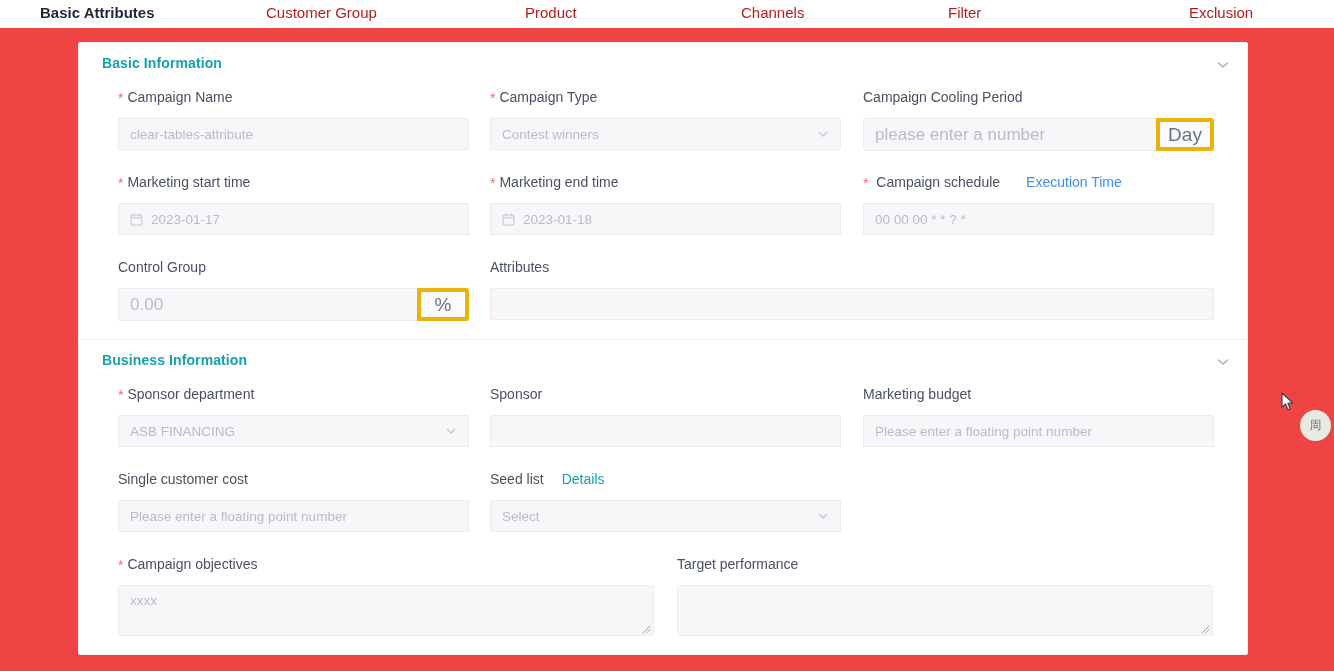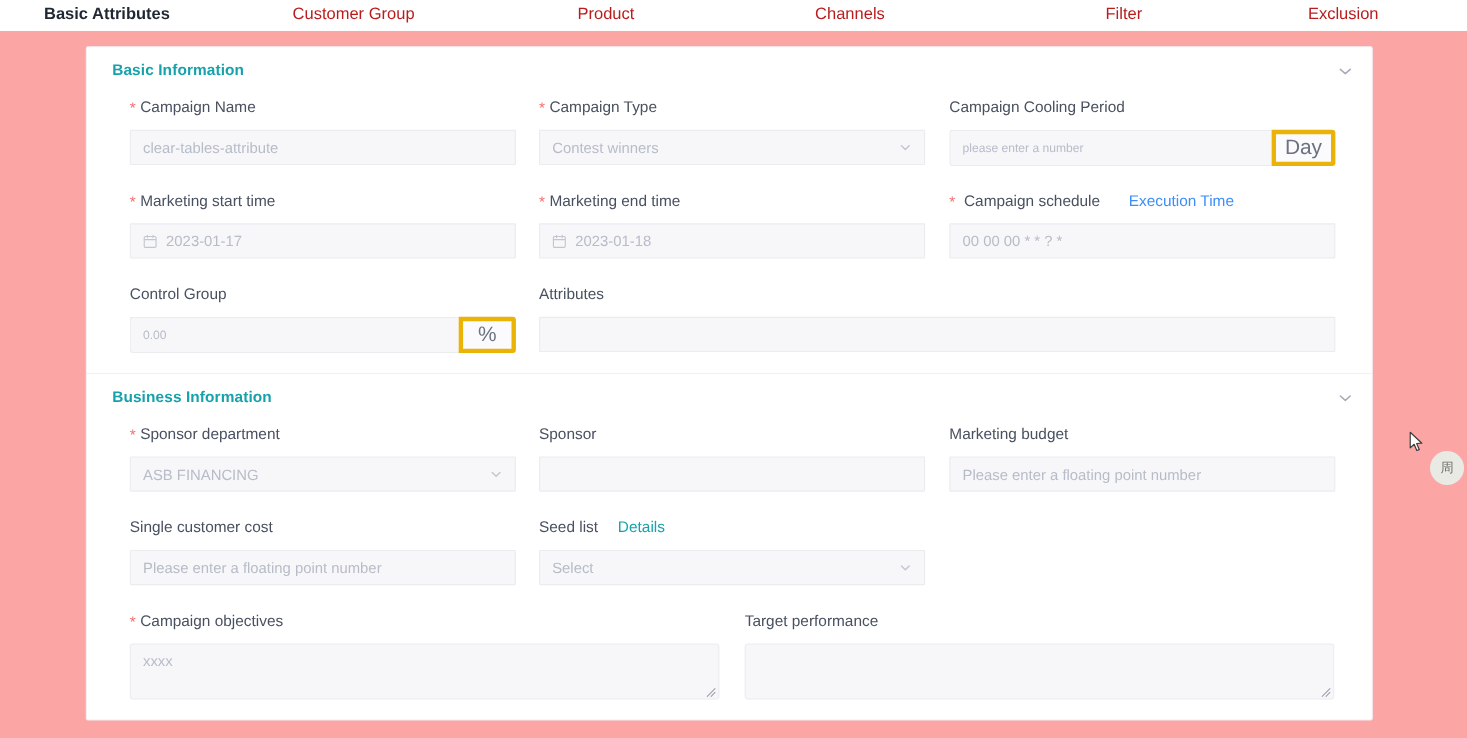--- a/index.html
+++ b/index.html
@@ -39,21 +39,21 @@
     font-weight: bold;
   }
 
   
   .page {
     position: absolute;
     top: 28px;
     left: 0;
     width: 1334px;
     height: 643px;
-    background: #fca5a5;
+    background: #ef4444;
   }
 
   .card {
     position: absolute;
     left: 78px;
     top: 14px;
     width: 1170px;
     background: #ffffff;
     border: 1px solid #f0f0f3;
     border-radius: 2px;
@@ -163,21 +163,21 @@
   }
   .inp-group .main {
     flex: 1 1 auto;
     background: #f7f7fa;
     border: 1px solid #ebecf0;
     border-right: none;
     border-radius: 3px 0 0 3px;
     display: flex;
     align-items: center;
     padding: 0 11px;
-    font-size: 11px;
+    font-size: 17px;
     color: #b7bcc8;
     box-sizing: border-box;
   }
   .inp-group .addon {
     flex: 0 0 auto;
     min-width: 58px;
     background: #fbfbfd;
     border: 4px solid #eab308;
     border-radius: 0 3px 3px 0;
     display: flex;
@@ -254,21 +254,21 @@
   .cursor svg { display:block; }
 </style>
 </head>
 <body>
 
 <div class="tabbar">
   <div class="tab active" style="left:40px">Basic Attributes</div>
   <div class="tab" style="left:266px">Customer Group</div>
   <div class="tab" style="left:525px">Product</div>
   <div class="tab" style="left:741px">Channels</div>
-  <div class="tab" style="left:1005px">Filter</div>
+  <div class="tab" style="left:948px">Filter</div>
   <div class="tab" style="left:1189px">Exclusion</div>
 </div>
 
 <div class="page">
   <div class="card">
 
     <div class="section">
       <div class="section-head">
         <div class="section-title">Basic Information</div>
         <div class="collapse-icon">

